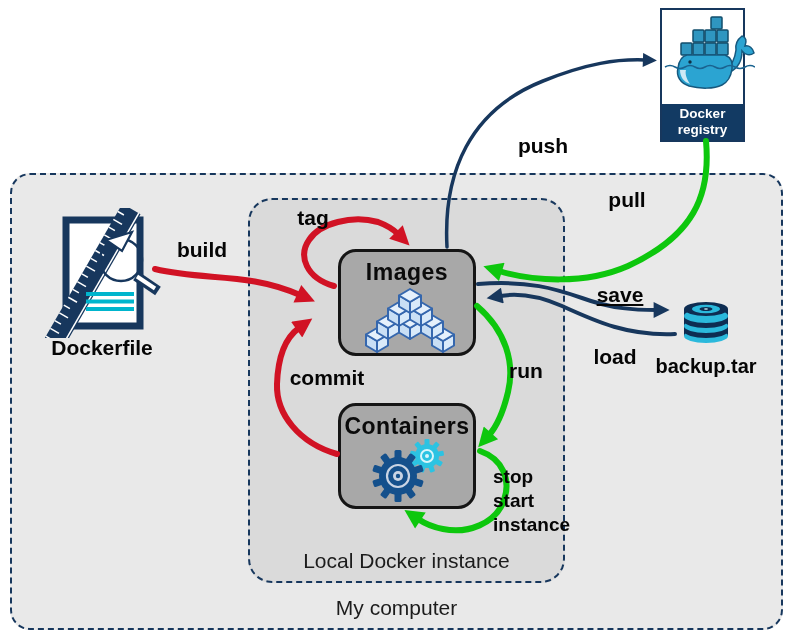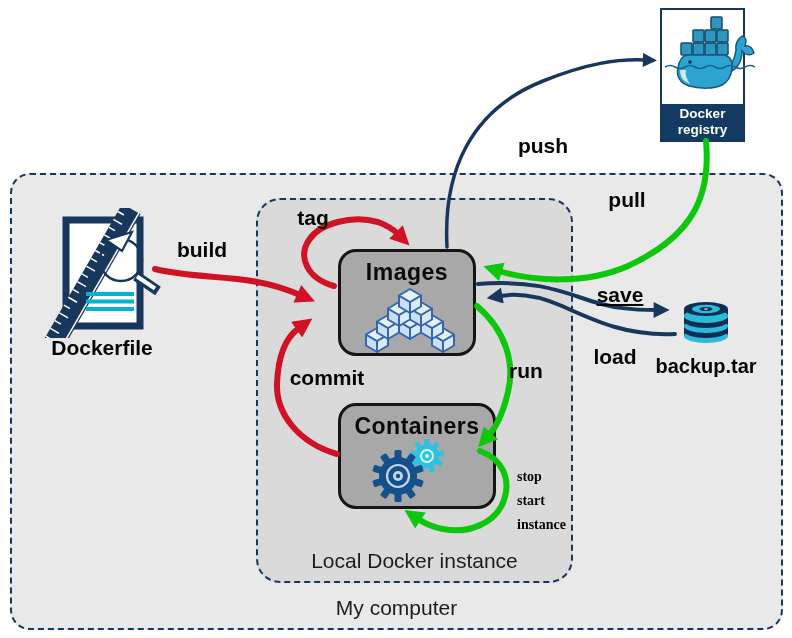--- a/index.html
+++ b/index.html
@@ -9,34 +9,34 @@
   }
   
   .outer-box{
     position:absolute;left:10px;top:173px;width:773px;height:457px;
     box-sizing:border-box;border:2px dashed var(--navy);
     border-radius:20px;background:var(--outer-fill);
   }
   .inner-box{
     position:absolute;left:248px;top:198px;width:317px;height:385px;
     box-sizing:border-box;border:2px dashed var(--navy);
-    border-radius:24px;background:var(--inner-fill);margin-left:8px;
+    border-radius:24px;background:var(--inner-fill);
   }
   .zone-label{
     position:absolute;left:0;right:0;bottom:8px;text-align:center;
     font-size:21px;color:#1c1c1c;font-weight:400;
   }
   
   .node{
     position:absolute;box-sizing:border-box;
     background:var(--node-fill);border:3px solid var(--node-border);
     border-radius:18px;
   }
   .node.images{left:338px;top:249px;width:138px;height:107px;}
-  .node.containers{left:338px;top:403px;width:158px;height:106px;}
+  .node.containers{left:338px;top:403px;width:138px;height:106px;}
   .node-title{
     position:absolute;left:0;right:0;top:7px;text-align:center;
     font-size:23px;font-weight:700;color:#0a0a0a;letter-spacing:0.5px;
   }
   .cubes-svg{position:absolute;left:24px;top:36px;}
   .gears-svg{position:absolute;left:10px;top:30px;}
   
   .registry{
     position:absolute;left:660px;top:8px;width:85px;height:134px;
     box-sizing:border-box;border:2px solid var(--navy);background:#ffffff;
@@ -62,21 +62,21 @@
     text-align:center;white-space:nowrap;
   }
   .lbl-build{left:160px;top:238px;width:84px;}
   .lbl-tag{left:283px;top:206px;width:60px;}
   .lbl-push{left:503px;top:86px;width:80px;margin-top:48px;}
   .lbl-pull{left:587px;top:188px;width:80px;}
   .lbl-save{left:580px;top:283px;width:80px;text-decoration:underline;}
   .lbl-load{left:575px;top:345px;width:80px;}
   .lbl-run{left:496px;top:359px;width:60px;}
   .lbl-commit{left:277px;top:366px;width:100px;}
-  .lbl-lifecycle{left:517px;top:465px;text-align:left;line-height:24px;font-size:14px;font-family:Liberation Serif, serif;}
+  .lbl-lifecycle{left:493px;top:465px;text-align:left;line-height:24px;font-size:19px;}
   
   .arrows{position:absolute;left:0;top:0;z-index:5;pointer-events:none;}
   .labels-layer div{z-index:6;}
   .stroke-red{stroke:var(--red);}  .fill-red{fill:var(--red);}
   .stroke-green{stroke:var(--green);} .fill-green{fill:var(--green);}
   .stroke-navy{stroke:var(--navy);} .fill-navy{fill:var(--navy);}
   .edge{fill:none;stroke-linecap:round;}
   .w6{stroke-width:6px;} .w4{stroke-width:4px;} .w35{stroke-width:3.5px;}
   
   .cube-top{fill:#e6f1fc;stroke:var(--cube-stroke);stroke-width:2;stroke-linejoin:round;}

